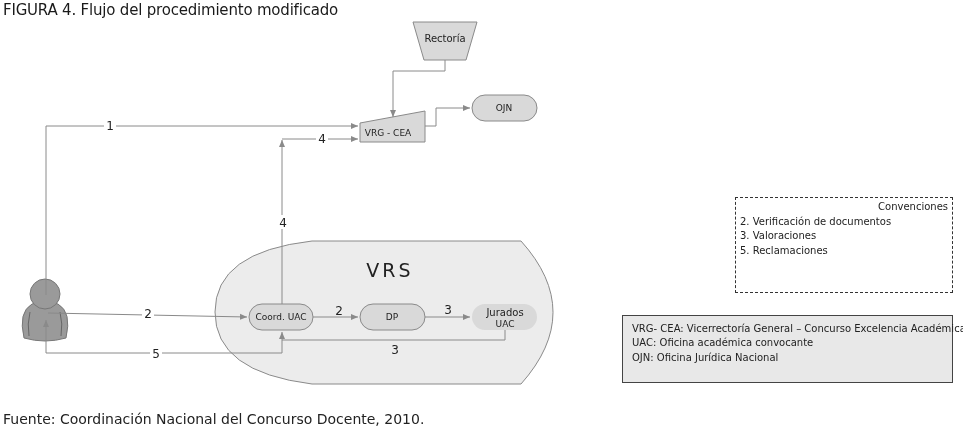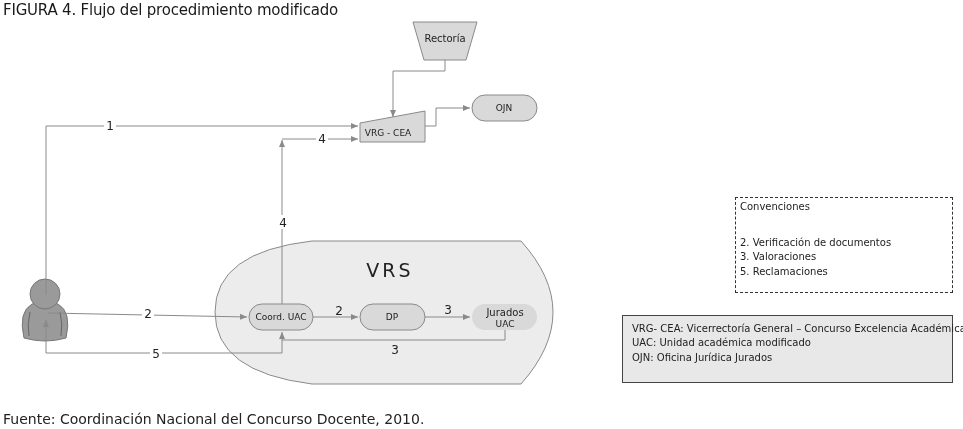--- a/index.html
+++ b/index.html
@@ -5,21 +5,21 @@
   html, body { margin: 0; padding: 0; background: #ffffff; }
   body { width: 963px; height: 429px; position: relative; overflow: hidden;
          font-family: "DejaVu Sans", "Liberation Sans", sans-serif; color: #222; }
   .title { position: absolute; left: 3px; top: 1px; font-size: 15px; color: #1a1a1a; white-space: nowrap; letter-spacing: -0.2px; }
   .title .num { font-weight: normal; margin-top: 20px; }
   .title .txt { font-weight: normal; }
   svg.diagram { position: absolute; left: 0; top: 0; }
   svg text { font-family: "DejaVu Sans", "Liberation Sans", sans-serif; fill: #222; }
   .legend1 { position: absolute; left: 735px; top: 197px; width: 218px; height: 96px;
              border: 1px dashed #333; box-sizing: border-box; padding: 2px 4px; font-size: 10px; line-height: 14.6px; }
-  .legend1 .hdr { margin-bottom: 21px; }
+  .legend1 .hdr { margin-bottom: 0; text-align: right; }
   .legend2 { position: absolute; left: 622px; top: 315px; width: 331px; height: 68px;
              border: 1px solid #444; background: #e8e8e8; box-sizing: border-box;
              padding: 6px 0 0 9px; font-size: 10px; line-height: 14.4px; white-space: nowrap; }
   .source { position: absolute; left: 3px; top: 411px; font-size: 14px; color: #222; }
 </style>
 </head>
 <body>
 
 <div class="title">
   <span class="num">FIGURA 4.</span>
@@ -102,17 +102,17 @@
 
 <div class="legend1">
   <div class="hdr">Convenciones</div>
   <div>2. Verificación de documentos</div>
   <div>3. Valoraciones</div>
   <div>5. Reclamaciones</div>
 </div>
 
 <div class="legend2">
   <div>VRG- CEA: Vicerrectoría General – Concurso Excelencia Académica</div>
-  <div>UAC: Unidad académica modificado</div>
-  <div>OJN: Oficina Jurídica Jurados</div>
+  <div>UAC: Oficina académica convocante</div>
+  <div>OJN: Oficina Jurídica Nacional</div>
 </div>
 
 <div class="source">Fuente: Coordinación Nacional del Concurso Docente, 2010.</div>
 
 </body></html>

